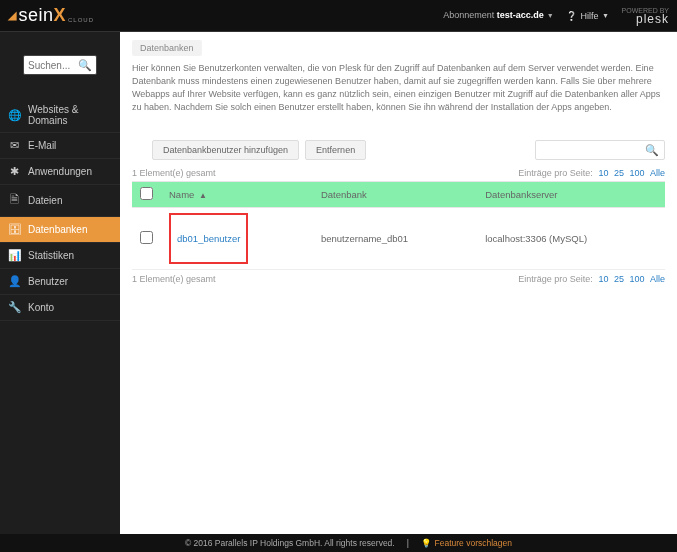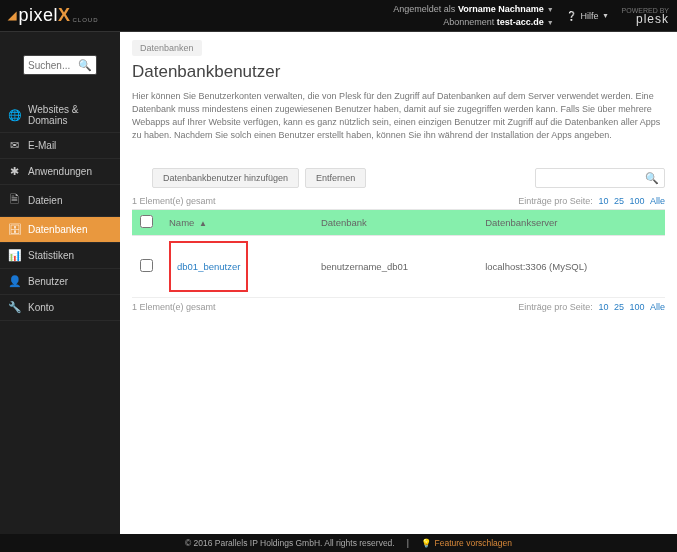--- a/index.html
+++ b/index.html
@@ -48,31 +48,26 @@
 .caret { font-size: 8px; margin-left: 2px; }
 .meta-bottom { display: flex; justify-content: space-between; font-size: 9px; color: #999; margin-top: 4px; }
 </style>
 </head>
 <body>
 
 <div class="header">
   <div class="logo">
     <span class="logo-mark">◢</span>
     <span class="logo-text">
-      <span>pixel</span><span class="logo-x">X</span>
+      <span>sein</span><span class="logo-x">X</span>
     </span>
     <span class="logo-sub">CLOUD</span>
   </div>
   <div class="header-right">
     <div class="auth-block">
-      <div class="auth-line1">
-        <span>Angemeldet als</span>
-        <span class="auth-name">Vorname Nachname</span>
-        <span class="caret">▾</span>
-      </div>
       <div class="auth-line2">
         <span>Abonnement</span>
         <span class="auth-acc">test-acc.de</span>
         <span class="caret">▾</span>
       </div>
     </div>
     <div class="help-link">
       <span>❔</span>
       <span>Hilfe</span>
       <span class="caret">▾</span>
@@ -123,21 +118,20 @@
         </div>
         <div class="nav-item">
           <span class="nav-icon">🔧</span>
           <span>Konto</span>
         </div>
       </div>
   </div>
 
   <div class="main">
     <span class="breadcrumb">Datenbanken</span>
-    <h1 class="page-title">Datenbankbenutzer</h1>
     <p class="desc">Hier können Sie Benutzerkonten verwalten, die von Plesk für den Zugriff auf Datenbanken auf dem Server verwendet werden. Eine Datenbank muss mindestens einen zugewiesenen Benutzer haben, damit auf sie zugegriffen werden kann. Falls Sie über mehrere Webapps auf Ihrer Website verfügen, kann es ganz nützlich sein, einen einzigen Benutzer mit Zugriff auf die Datenbanken aller Apps zu haben. Nachdem Sie solch einen Benutzer erstellt haben, können Sie ihn während der Installation der Apps angeben.</p>
 
     <div class="toolbar">
       <button class="btn">Datenbankbenutzer hinzufügen</button>
       <button class="btn">Entfernen</button>
       <div class="filter-box">
         <span>🔍</span>
       </div>
     </div>
 

